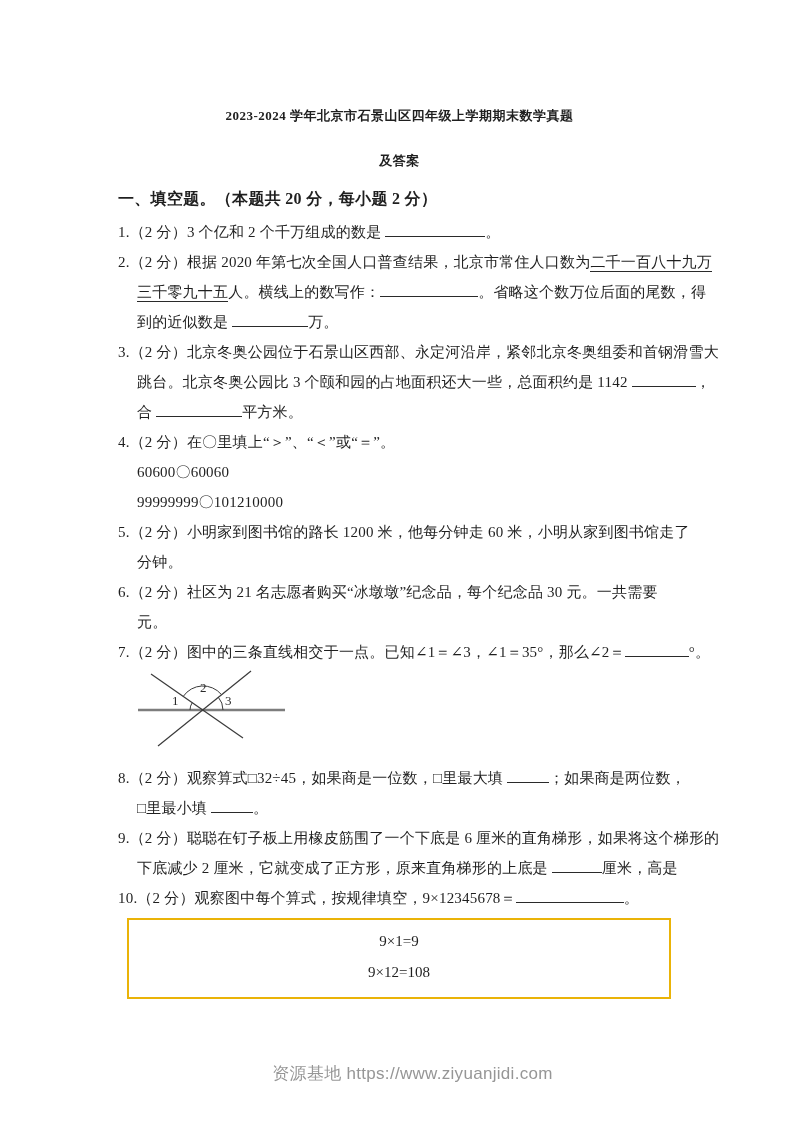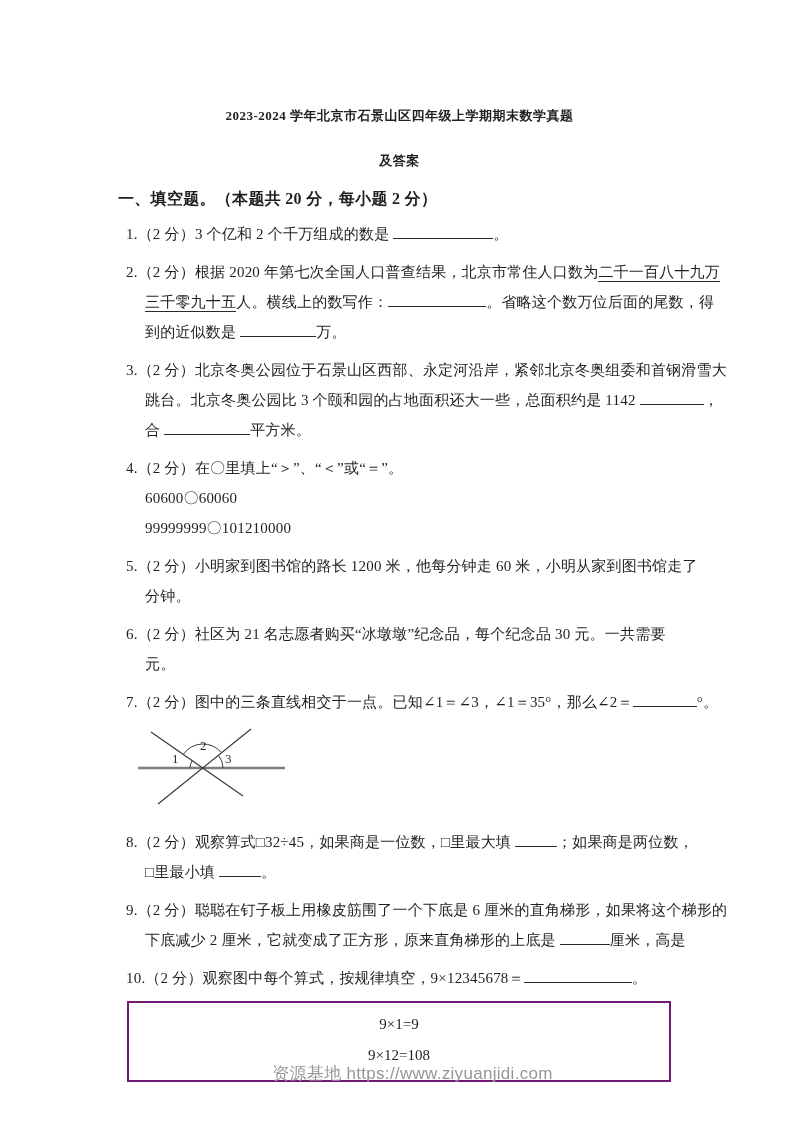--- a/index.html
+++ b/index.html
@@ -7,30 +7,30 @@
     width:793px;height:1122px;
     background:#ffffff;
     position:relative;
     overflow:hidden;
     font-family:"Liberation Serif","DejaVu Serif",serif;
     color:#1f1f1f;
   }
   .page{padding:93px 112px 0 118px;}
   .doc-title{font-weight:bold;font-size:13px;line-height:45px;text-align:center;letter-spacing:0.5px;}
   .section-heading{font-weight:bold;font-size:16px;line-height:24px;margin:4px 0 6px 0;letter-spacing:0.3px;}
-  .question{margin:8px;}
+  .question{margin:0;}
   .qline{font-size:15px;line-height:30px;white-space:nowrap;letter-spacing:0.2px;}
   .qline.indent{padding-left:19px;}
   .seg-text{}
   .seg-utext{border-bottom:1px solid #2a2a2a;padding-bottom:1px;}
   .seg-blank{display:inline-block;height:14px;border-bottom:1px solid #2a2a2a;vertical-align:baseline;}
   .figure-wrap{height:94px;margin:0 0 2px 12px;}
   .pattern-box{
     width:540px;margin:5px 0 0 9px;
-    border:2px solid #701a75;
+    border:2px solid #eab308;
     text-align:center;padding:6px 0 9px 0;
   }
   .pattern-row{font-size:15px;line-height:31px;}
   .footer{
     position:absolute;top:1062px;left:16px;width:100%;
     text-align:center;
     font-family:Liberation Sans, sans-serif;
     font-size:17px;color:#969696;letter-spacing:0.3px;
   }
   .figure-svg text{font-family:"Liberation Serif","DejaVu Serif",serif;font-size:13px;fill:#2a2a2a;}

